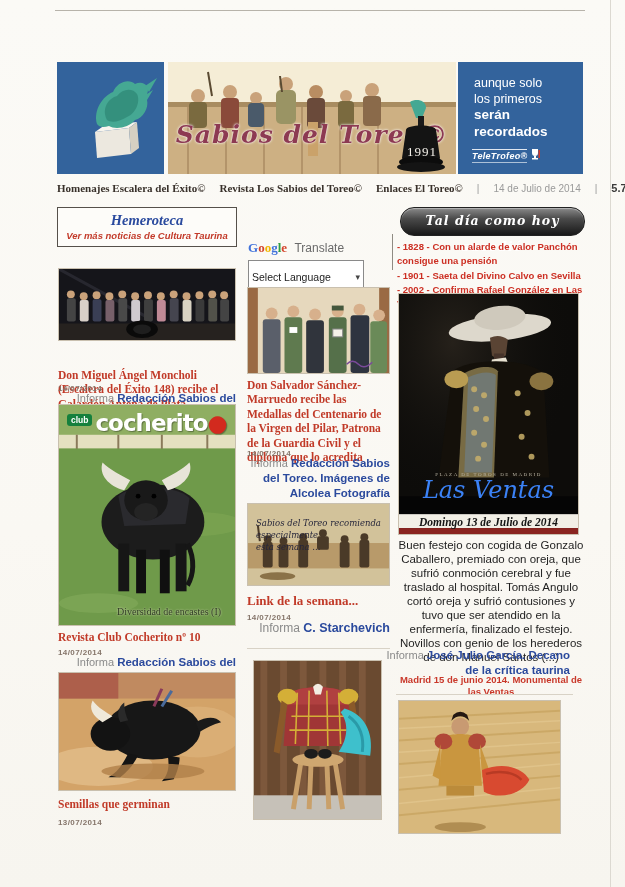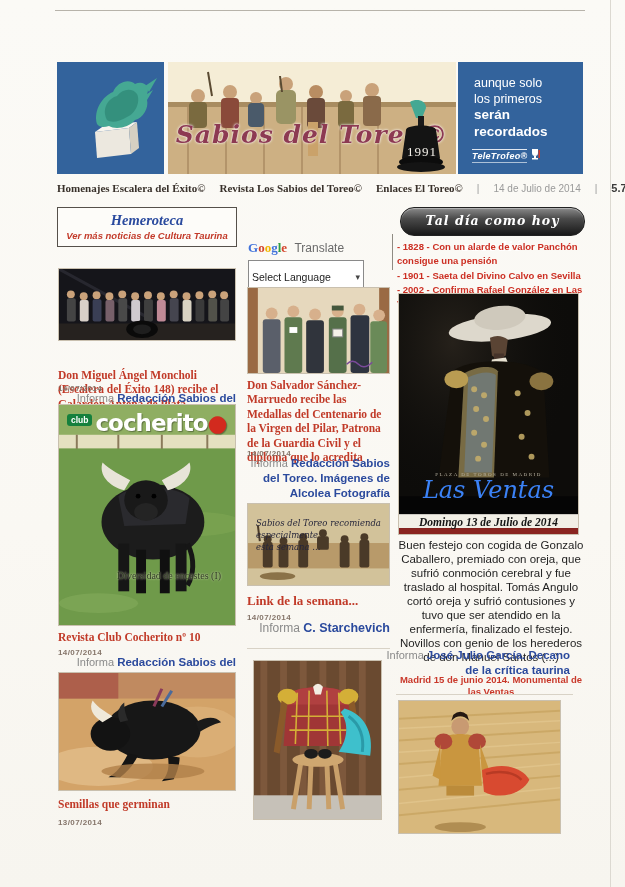--- a/index.html
+++ b/index.html
@@ -85,21 +85,21 @@
   .red-loc{position:absolute;left:396px;top:674px;width:190px;text-align:center;
       font-size:9.5px;font-weight:bold;color:#c9382a;line-height:1.3;}
 
   
   .ov{position:absolute;}
   .cocherito-logo{top:5px;left:8px;display:flex;align-items:flex-start;gap:3px;}
   .club-tag{background:#15803d;color:#fff;font-weight:bold;font-size:8.5px;padding:1px 4px;border-radius:3px;margin-top:4px;}
   .cocherito-word{color:#fff;font-weight:bold;font-size:23px;letter-spacing:-1px;font-family:"DejaVu Sans",sans-serif;
       text-shadow:1px 1px 1px rgba(0,0,0,.35);}
   .cocherito-word .dot{color:#d22a1e;}
-  .cover-caption{bottom:44px;left:0;right:0;text-align:center;font-family:"Liberation Serif",serif;
+  .cover-caption{bottom:8px;left:0;right:0;text-align:center;font-family:"Liberation Serif",serif;
       font-size:10px;color:#2e3c22;text-shadow:0 0 2px #e8e4c8;padding-left:44px;}
   .sepia-script{top:6px;left:8px;right:8px;font-family:"DejaVu Serif",serif;font-style:italic;
       font-size:8.5px;color:#26263a;line-height:1.4;margin-top:8px;}
 </style>
 </head>
 <body>
 
 <div class="page">
   <div class="scan-topline"></div>
   <div class="scan-rightline"></div>

